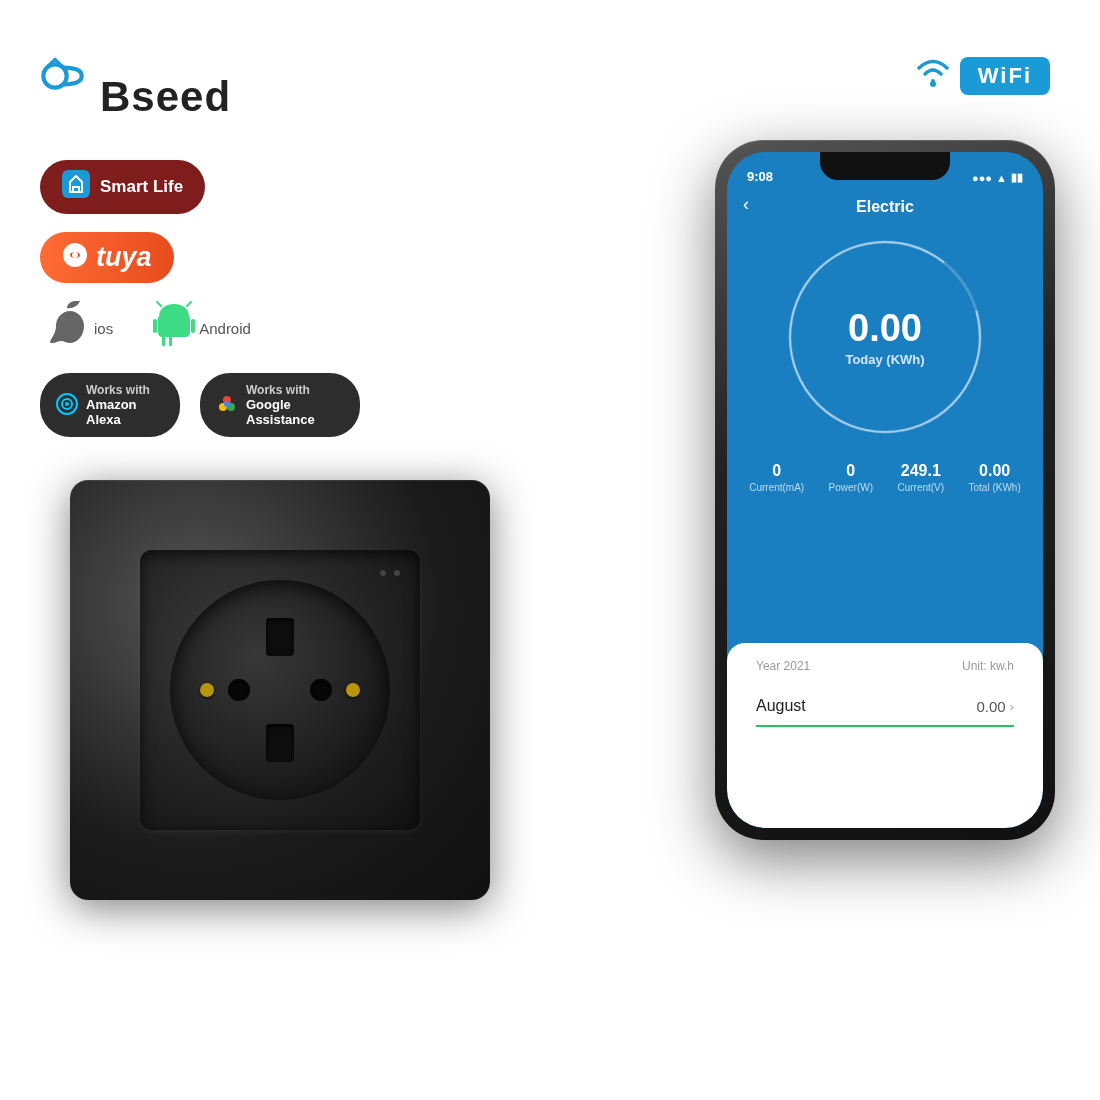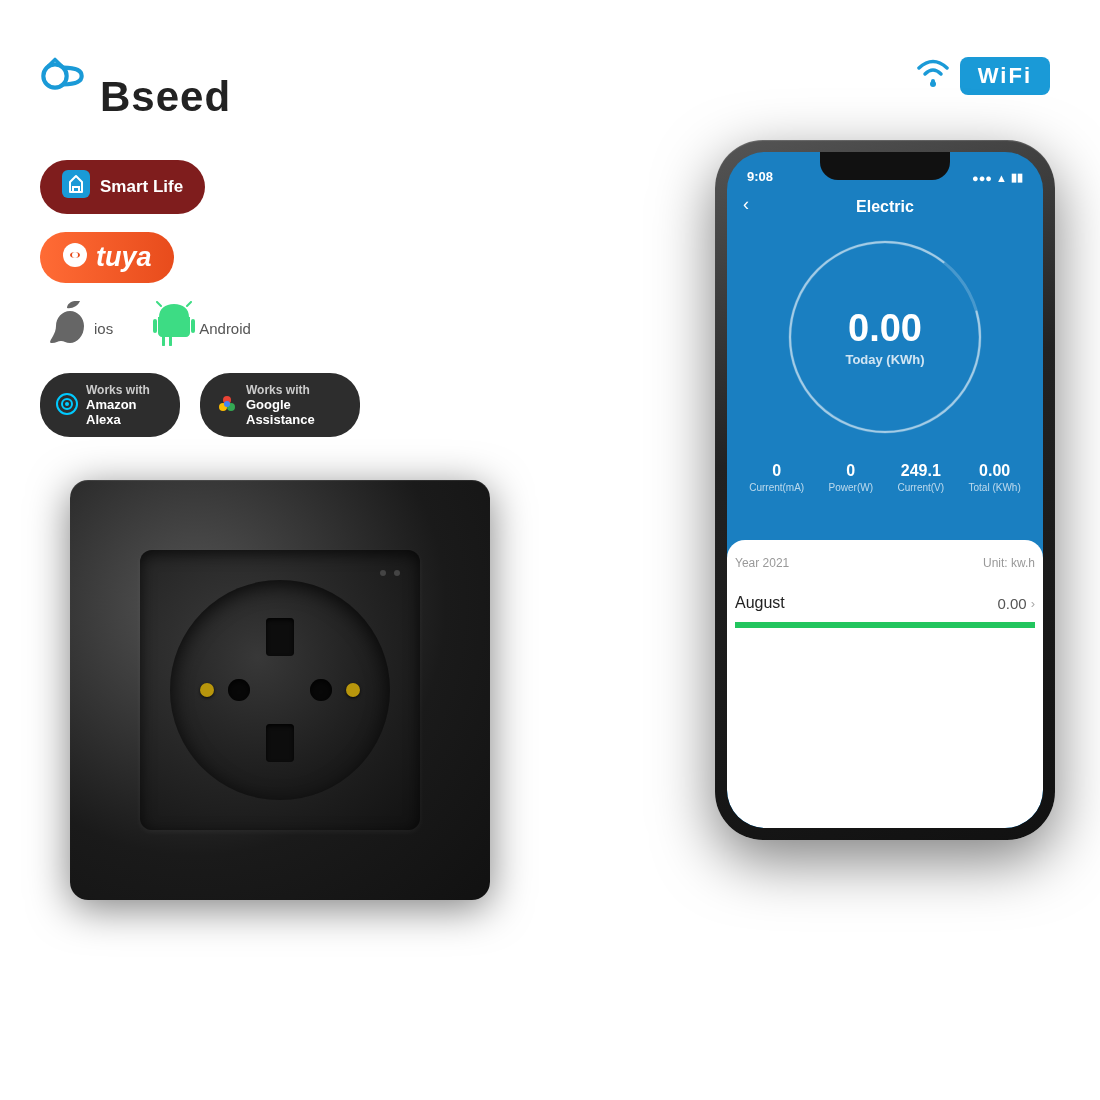--- a/index.html
+++ b/index.html
@@ -366,37 +366,37 @@
     }
     .stat-value { font-size: 16px; font-weight: 600; }
     .stat-label { font-size: 10px; color: rgba(255,255,255,0.7); margin-top: 2px; }
 
     
     .history-card {
       position: absolute;
       bottom: 0;
       left: 0;
       right: 0;
-      height: 288px;
+      height: 185px;
       background: white;
       border-radius: 18px 18px 38px 38px;
-      padding: 16px 8px;
+      padding: 16px 29px;
     }
     .history-header {
       display: flex;
       justify-content: space-between;
       color: #999;
       font-size: 12px;
       margin-bottom: 14px;
     }
     .history-item {
       display: flex;
       justify-content: space-between;
       padding: 10px 0;
-      border-bottom: 6px solid #22c55e;
+      border-bottom: 2px solid #22c55e;
     }
     .history-month { font-size: 16px; font-weight: 500; color: #222; }
     .history-val { font-size: 15px; color: #555; }
     .chevron-right { color: #aaa; font-size: 13px; }
 
     
     .tuya-badge {
       background: linear-gradient(90deg, #ff6b35, #e84c1c);
       border-radius: 30px;
       padding: 10px 22px;

